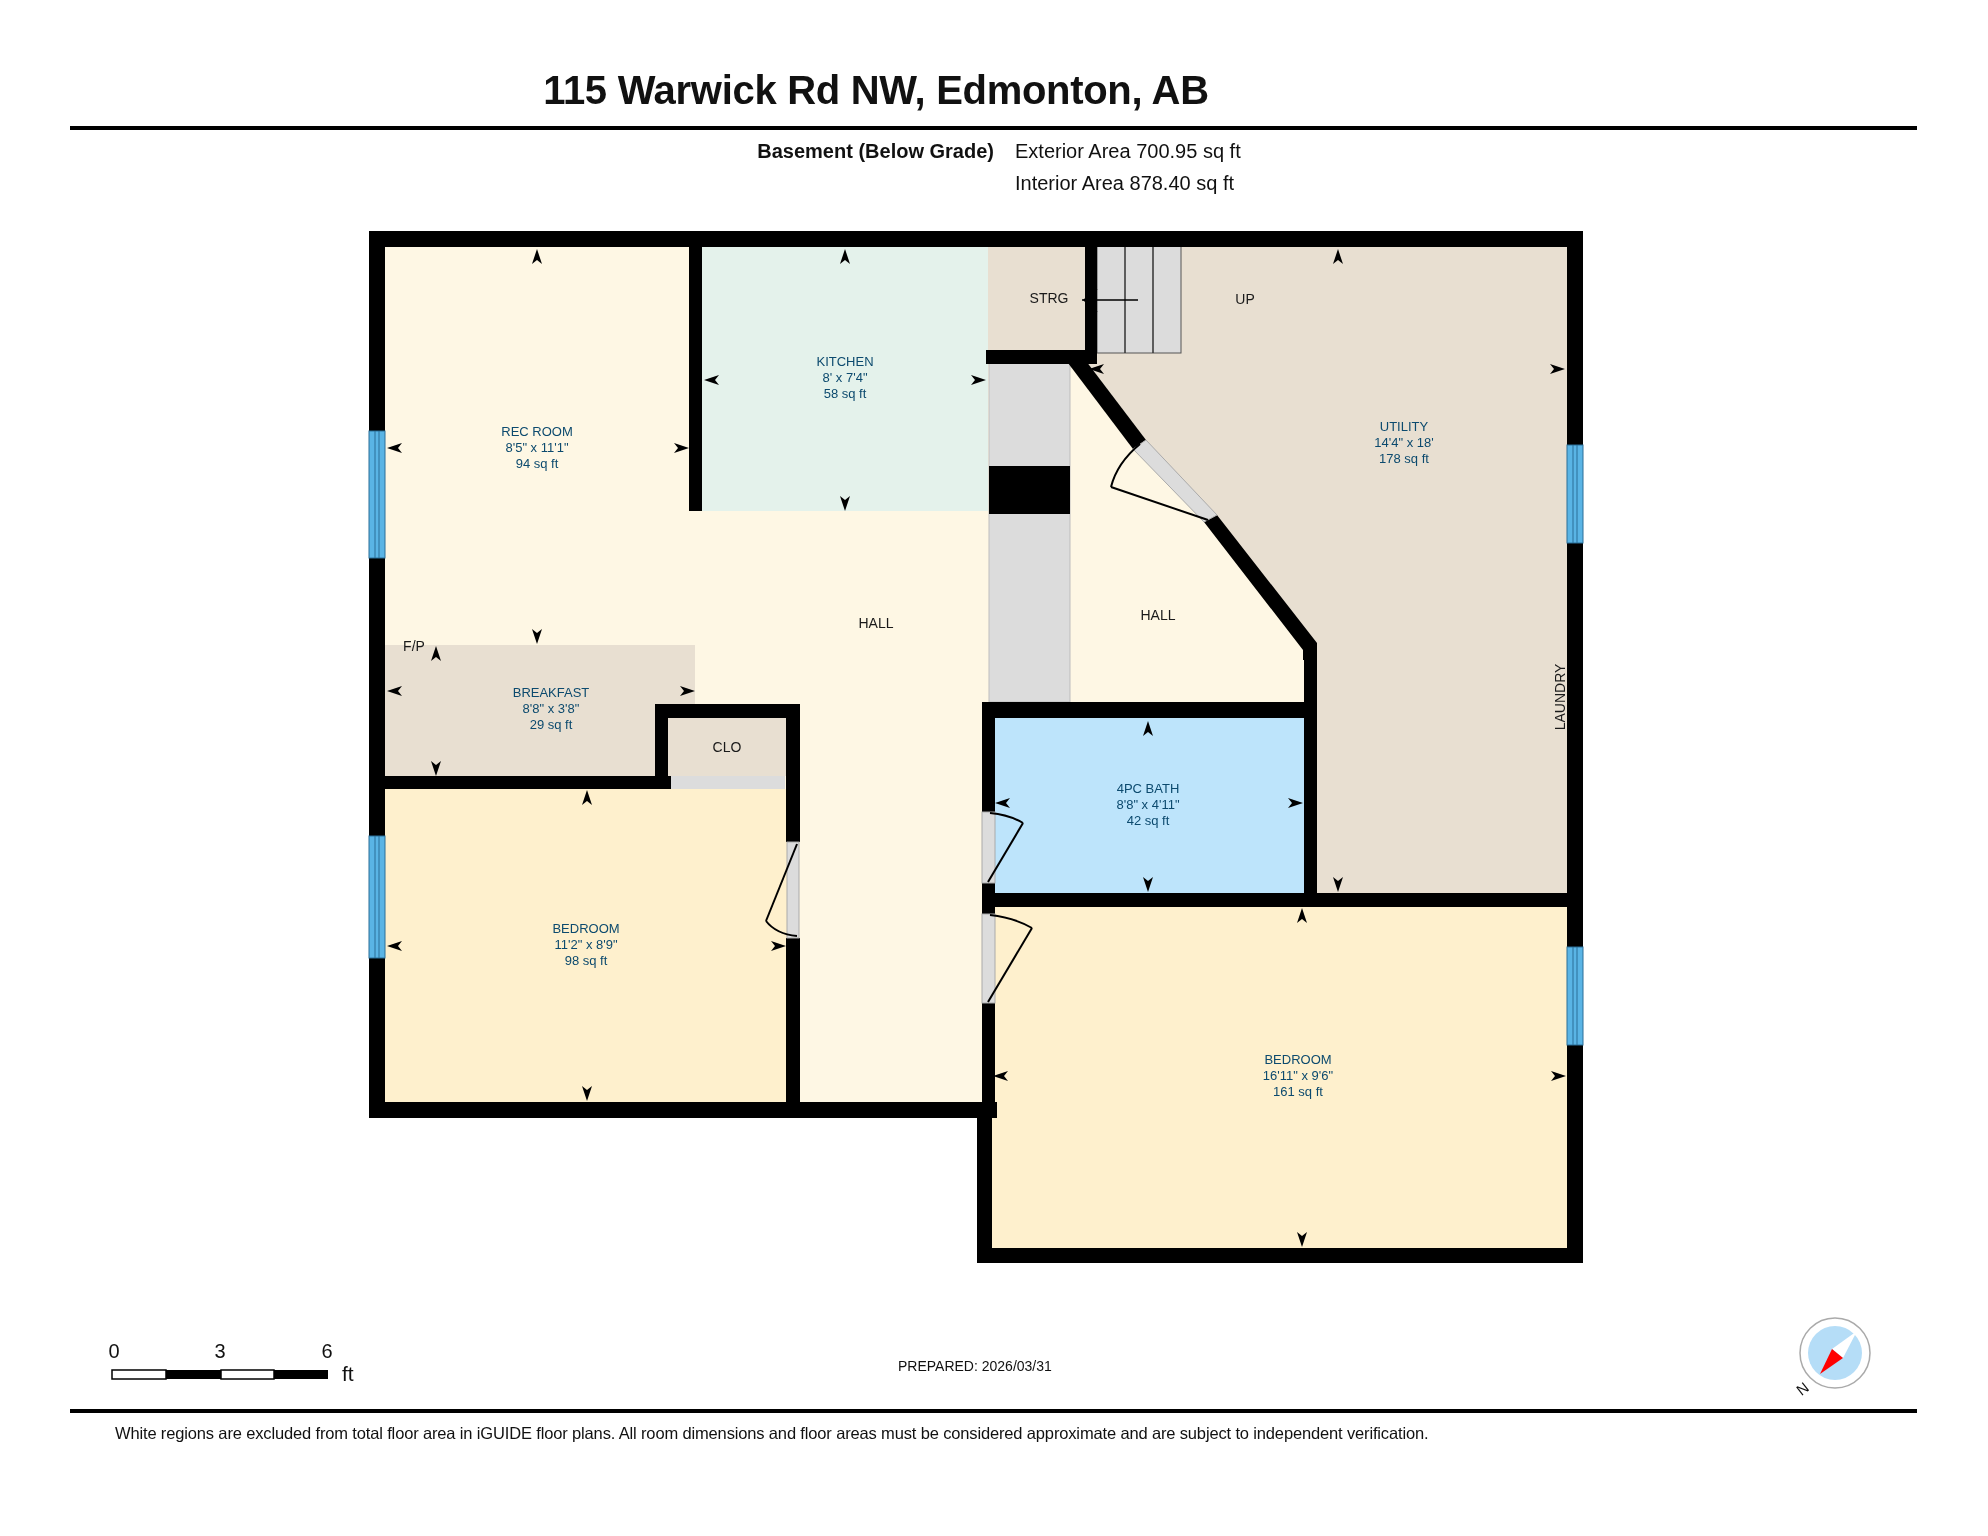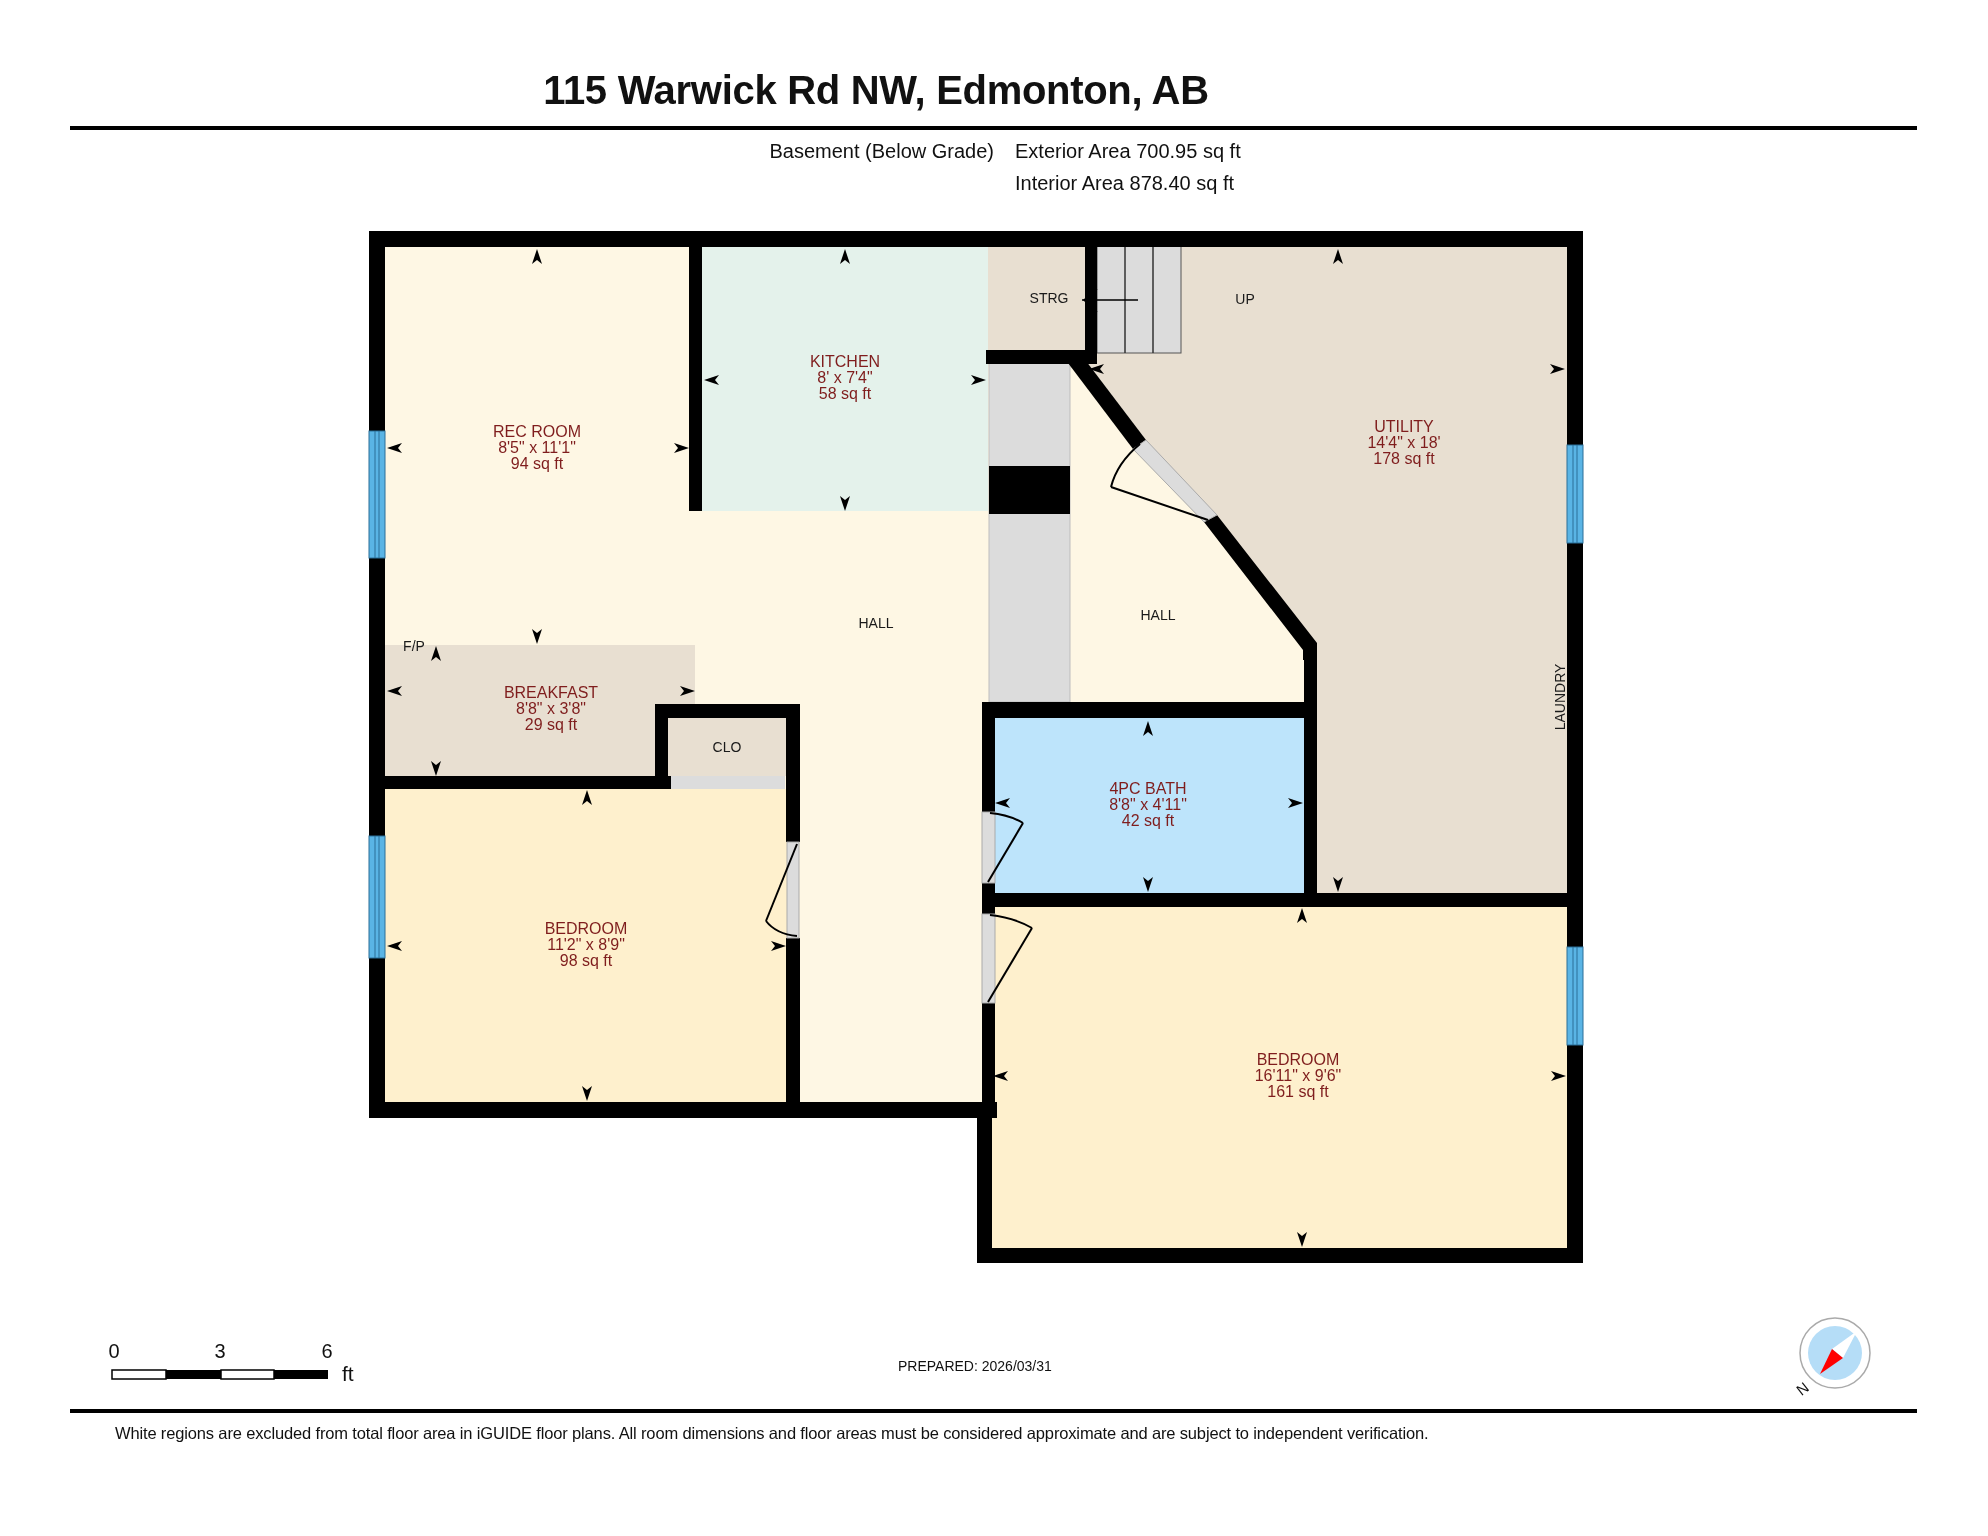--- a/index.html
+++ b/index.html
@@ -2,25 +2,25 @@
 <html><head>
 <meta charset="utf-8">
 <style>
   html, body { margin: 0; padding: 0; background: #ffffff; }
   body { width: 1988px; height: 1536px; position: relative; overflow: hidden;
          font-family: "Liberation Sans", sans-serif; color: #111; }
   .abs { position: absolute; }
   .title { left: 0; width: 1752px; top: 68px; text-align: center; font-size: 40px;
            font-weight: bold; letter-spacing: -0.3px; }
   .rule { height: 4px; background: #000; left: 70px; width: 1847px; }
-  .sub-label { font-size: 20px; font-weight: normal; text-align: right; }
+  .sub-label { font-size: 20px; font-weight: bold; text-align: right; }
   .sub-val { font-size: 20px; }
   svg.plan { position: absolute; left: 0; top: 0; }
-  .room-label { position: absolute; text-align: center; font-size: 16px; line-height: 16px;
-                transform: translate(-50%, -50%); white-space: nowrap; color: #7f1d1d; }
+  .room-label { position: absolute; text-align: center; font-size: 13px; line-height: 16px;
+                transform: translate(-50%, -50%); white-space: nowrap; color: #0c4a6e; }
   .room-label div { display: block; }
   .lbl { position: absolute; font-size: 14px; transform: translate(-50%, -50%); white-space: nowrap; color:#1a1a1a; }
   .laundry { transform: translate(-50%, -50%) rotate(-90deg); }
   .scale-num { font-size: 20px; position: absolute; transform: translateX(-50%); }
   .footer-note { font-size: 16.5px; left: 79px; top: 1424px; letter-spacing: -0.15px; margin-left: 36px; }
   .prepared { font-size: 14px; left: 898px; top: 1358px; }
 </style>
 </head>
 <body>
 

